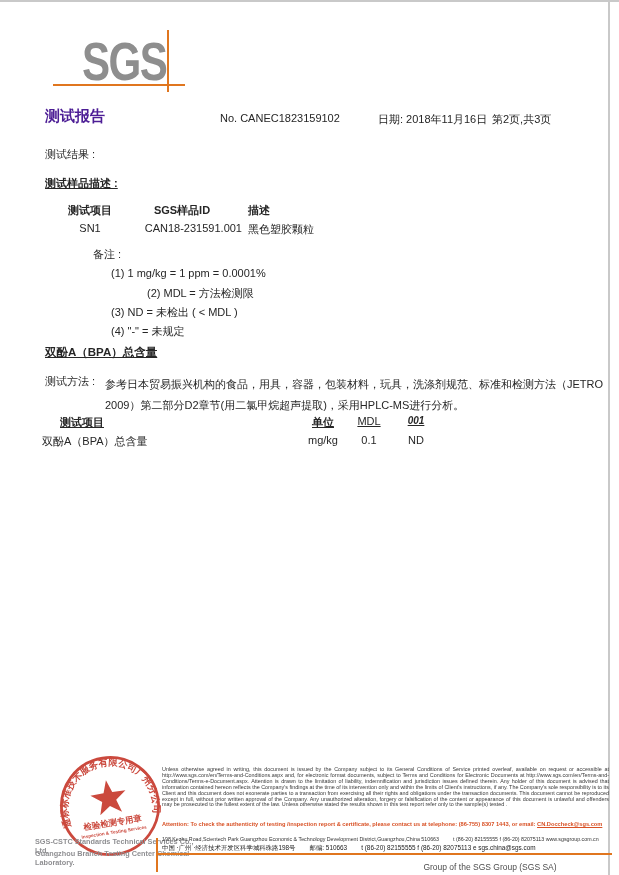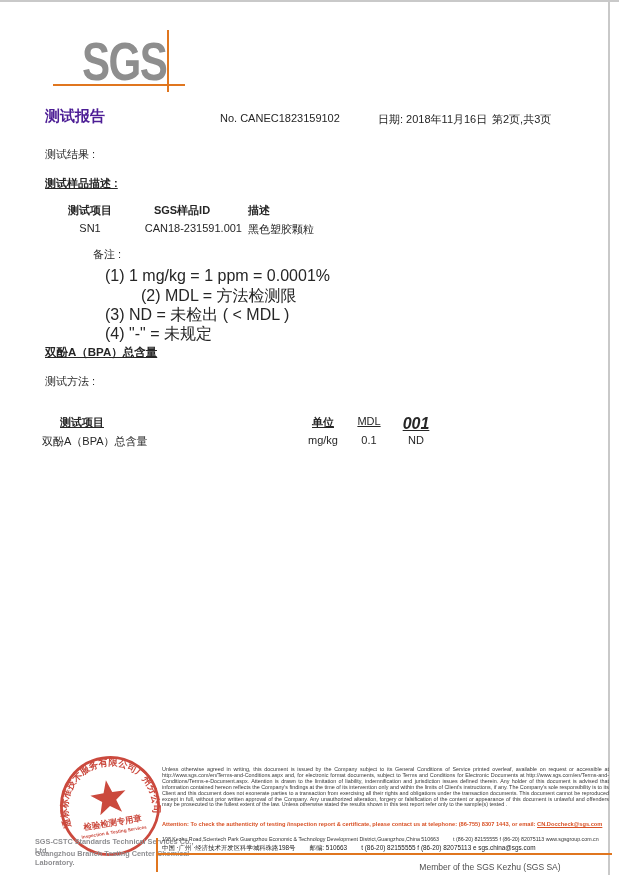--- a/index.html
+++ b/index.html
@@ -28,32 +28,32 @@
 
   
   .st-h1 { position:absolute; left:50px;  top:203px; width:80px;  text-align:center; font-size:11px; font-weight:bold; }
   .st-h2 { position:absolute; left:122px; top:203px; width:120px; text-align:center; font-size:11px; font-weight:bold; }
   .st-h3 { position:absolute; left:248px; top:203px; font-size:11px; font-weight:bold; }
   .st-c1 { position:absolute; left:50px;  top:222px; width:80px;  text-align:center; font-size:11px; }
   .st-c2 { position:absolute; left:122px; top:222px; width:120px; text-align:right; font-size:11px; }
   .st-c3 { position:absolute; left:248px; top:222px; font-size:11px; }
 
   .remarks-label { position:absolute; left:45px; top:247px; font-size:11px;margin-left:48px; }
-  .remark { position:absolute; left:105px; font-size:16px; }
+  .remark { position:absolute; left:111px; font-size:11px; }
   .remark.r0 { top:267px; } .remark.r1 { top:286px;margin-left:36px; } .remark.r2 { top:305px; } .remark.r3 { top:324px; }
 
   .bpa-heading { position:absolute; left:45px; top:345px; font-size:11.5px; font-weight:bold; text-decoration:underline; }
   .method-label { position:absolute; left:45px; top:374px; font-size:11px; }
   .method-text  { position:absolute; left:105px; top:374px; width:500px; font-size:11px; line-height:21px; }
 
   
   .rt-h1 { position:absolute; left:60px;  top:415px; font-size:11px; font-weight:bold; text-decoration:underline; }
   .rt-h2 { position:absolute; left:303px; top:415px; width:40px; text-align:center; font-size:11px; font-weight:bold; text-decoration:underline; }
   .rt-h3 { position:absolute; left:349px; top:415px; width:40px; text-align:center; font-size:11px; font-weight:normal; text-decoration:underline; }
-  .rt-h4 { position:absolute; left:396px; top:415px; width:40px; text-align:center; font-size:16px; font-weight:bold; font-style:italic; text-decoration:underline; }
+  .rt-h4 { position:absolute; left:396px; top:415px; width:40px; text-align:center; font-size:10px; font-weight:bold; font-style:italic; text-decoration:underline; }
   .rt-c1 { position:absolute; left:42px;  top:434px; font-size:11px; }
   .rt-c2 { position:absolute; left:303px; top:434px; width:40px; text-align:center; font-size:11px; }
   .rt-c3 { position:absolute; left:349px; top:434px; width:40px; text-align:center; font-size:11px; }
   .rt-c4 { position:absolute; left:396px; top:434px; width:40px; text-align:center; font-size:11px; }
 
   
   .stamp { position:absolute; left:54px; top:750px; width:112px; height:112px;
            transform:rotate(-9deg); opacity:0.88; }
   .company1 { position:absolute; left:35px; top:837px; width:170px; font-size:7.3px; font-weight:bold; color:#8f8f92; }
   .company2 { position:absolute; left:35px; top:849px; width:170px; font-size:7.3px; font-weight:bold; color:#8f8f92; }
@@ -104,20 +104,21 @@
   <div class="st-c3">黑色塑胶颗粒</div>
 
   <div class="remarks-label">备注 :</div>
   <div class="remark r0">(1) 1 mg/kg = 1 ppm = 0.0001%</div>
   <div class="remark r1">(2) MDL = 方法检测限</div>
   <div class="remark r2">(3) ND = 未检出 ( &lt; MDL )</div>
   <div class="remark r3">(4) "-" = 未规定</div>
 
   <div class="bpa-heading">双酚A（BPA）总含量</div>
   <div class="method-label">测试方法 :</div>
+  <div class="method-text">参考日本贸易振兴机构的食品，用具，容器，包装材料，玩具，洗涤剂规范、标准和检测方法（JETRO 2009）第二部分D2章节(用二氯甲烷超声提取)，采用HPLC-MS进行分析。</div>
 
   <div class="rt-h1">测试项目</div>
   <div class="rt-h2">单位</div>
   <div class="rt-h3">MDL</div>
   <div class="rt-h4">001</div>
   <div class="rt-c1">双酚A（BPA）总含量</div>
   <div class="rt-c2">mg/kg</div>
   <div class="rt-c3">0.1</div>
   <div class="rt-c4">ND</div>
 
@@ -137,15 +138,15 @@
 
   <div class="disclaimer">Unless otherwise agreed in writing, this document is issued by the Company subject to its General Conditions of Service printed overleaf, available on request or accessible at http://www.sgs.com/en/Terms-and-Conditions.aspx and, for electronic format documents, subject to Terms and Conditions for Electronic Documents at http://www.sgs.com/en/Terms-and-Conditions/Terms-e-Document.aspx. Attention is drawn to the limitation of liability, indemnification and jurisdiction issues defined therein. Any holder of this document is advised that information contained hereon reflects the Company's findings at the time of its intervention only and within the limits of Client's instructions, if any. The Company's sole responsibility is to its Client and this document does not exonerate parties to a transaction from exercising all their rights and obligations under the transaction documents. This document cannot be reproduced except in full, without prior written approval of the Company. Any unauthorized alteration, forgery or falsification of the content or appearance of this document is unlawful and offenders may be prosecuted to the fullest extent of the law. Unless otherwise stated the results shown in this test report refer only to the sample(s) tested .</div>
   <p class="attention"><span>Attention: To check the authenticity of testing /inspection report &amp; certificate, please contact us at telephone: (86-755) 8307 1443, or email: </span><span class="email">CN.Doccheck@sgs.com</span></p>
 
   <p class="address-en"><span>198 Kezhu Road,Scientech Park Guangzhou Economic &amp; Technology Development District,Guangzhou,China 510663</span><span class="addr-gap"></span><span>t (86-20) 82155555    f (86-20) 82075113    www.sgsgroup.com.cn</span></p>
   <p class="address-cn"><span>中国 ·广州 ·经济技术开发区科学城科珠路198号</span><span class="addr-gap"></span><span>邮编: 510663</span><span class="addr-gap"></span><span>t (86-20) 82155555    f (86-20) 82075113    e  sgs.china@sgs.com</span></p>
 
   <div class="footer-hline"></div>
   <div class="footer-vline"></div>
 
-  <div class="member-text">Member of the SGS Kezhu (SGS SA)</div>
+  <div class="member-text">Group of the SGS Group (SGS SA)</div>
 
 </div>
 
 </body></html>

